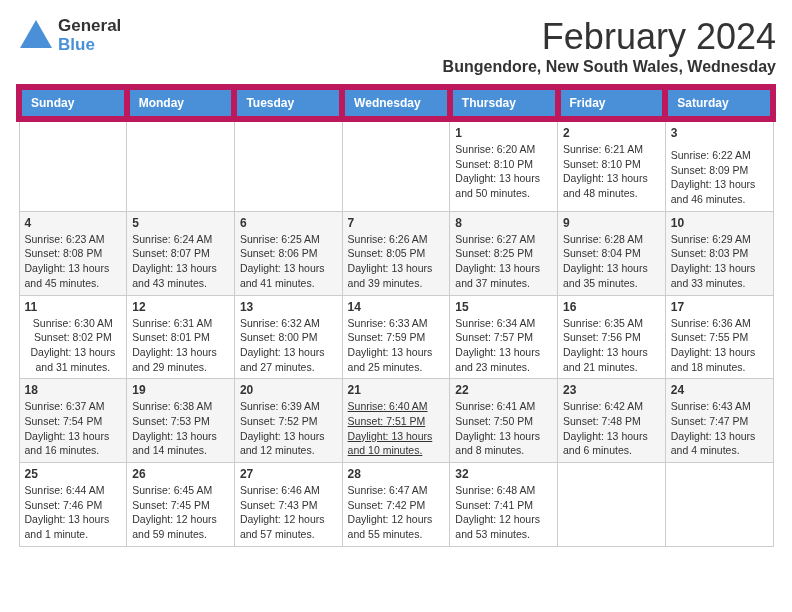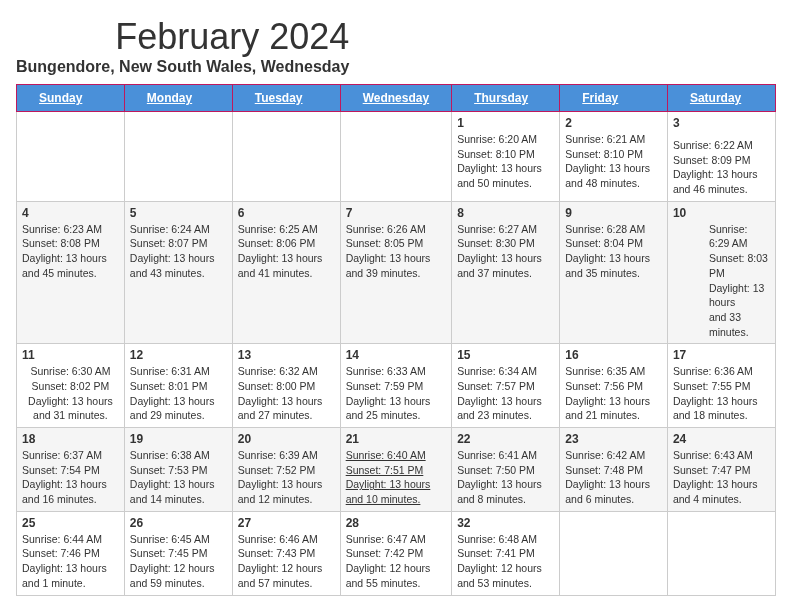--- a/index.html
+++ b/index.html
@@ -31,24 +31,23 @@
     }
     .calendar-table {
       width: 100%;
       border-collapse: collapse;
       font-size: 11px;
     }
     .calendar-table th {
       background-color: #4a90d9;
       color: white;
       text-align: left;
-      padding: 6px 22px;
+      padding: 6px 9px;
       font-size: 12px;
-      border: 1px solid #be185d;
-      text-decoration: underline;
+      border: 6px solid #be185d;
     }
     .calendar-table td {
       border: 1px solid #ccc;
       vertical-align: top;
       padding: 4px 5px;
       min-height: 80px;
       width: calc(100% / 7);
     }
     .day-number {
       font-weight: bold;
@@ -93,20 +92,29 @@
     .logo-blue {
       font-size: 17px;
       font-weight: bold;
       color: #4a90d9;
     }
   </style>
 </head>
 <body>
 
 <div class="header-area">
+  <div class="logo-container">
+    <svg class="logo-svg" viewBox="0 0 40 40">
+      <polygon points="20,4 36,32 4,32" fill="#4a90d9"></polygon>
+    </svg>
+    <div class="logo-words">
+      <span class="logo-general">General</span>
+      <span class="logo-blue">Blue</span>
+    </div>
+  </div>
   <div class="title-area">
     <div class="calendar-title">February 2024</div>
     <div class="calendar-subtitle">Bungendore, New South Wales, Wednesday</div>
   </div>
 </div>
 
 <table class="calendar-table">
   <thead>
     <tr>
     <th>Sunday</th>
@@ -171,34 +179,34 @@
         <td>
           <span class="day-number">7</span>
           <div class="day-info" style="white-space: pre-line;">Sunrise: 6:26 AM
 Sunset: 8:05 PM
 Daylight: 13 hours
 and 39 minutes.</div>
         </td>
         <td>
           <span class="day-number">8</span>
           <div class="day-info" style="white-space: pre-line;">Sunrise: 6:27 AM
-Sunset: 8:30 PM
+Sunset: 8:25 PM
 Daylight: 13 hours
 and 37 minutes.</div>
         </td>
         <td>
           <span class="day-number">9</span>
           <div class="day-info" style="white-space: pre-line;">Sunrise: 6:28 AM
 Sunset: 8:04 PM
 Daylight: 13 hours
 and 35 minutes.</div>
         </td>
         <td>
           <span class="day-number">10</span>
-          <div class="day-info" style="white-space: pre-line; margin-left: 36px;">Sunrise: 6:29 AM
+          <div class="day-info" style="white-space: pre-line;">Sunrise: 6:29 AM
 Sunset: 8:03 PM
 Daylight: 13 hours
 and 33 minutes.</div>
         </td>
       </tr>
       <tr>
         <td>
           <span class="day-number">11</span>
           <div class="day-info" style="white-space: pre-line; text-align: center;">Sunrise: 6:30 AM
 Sunset: 8:02 PM

